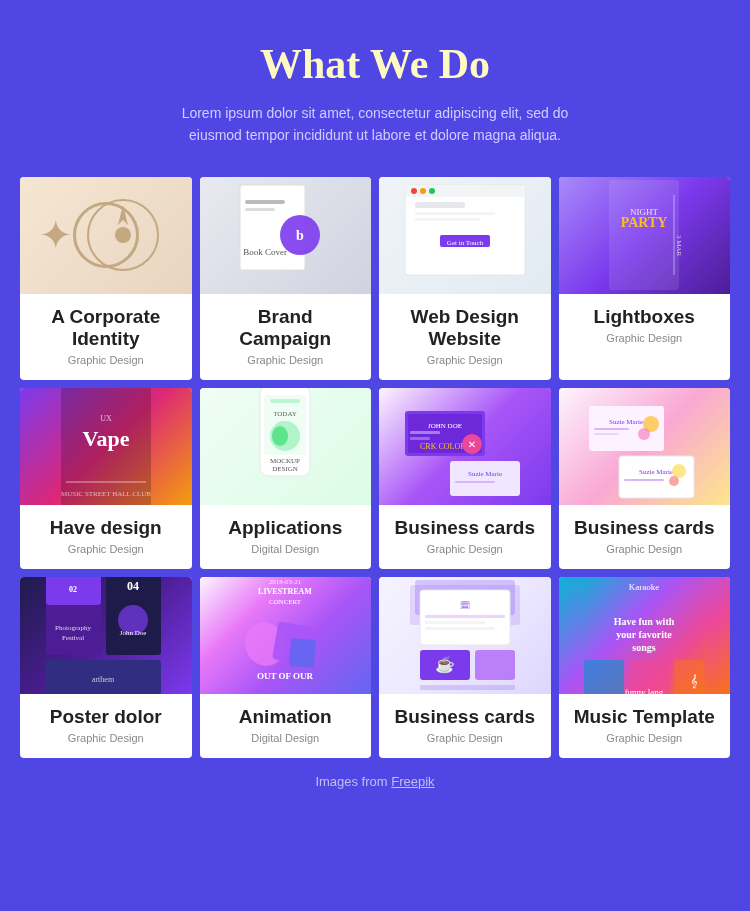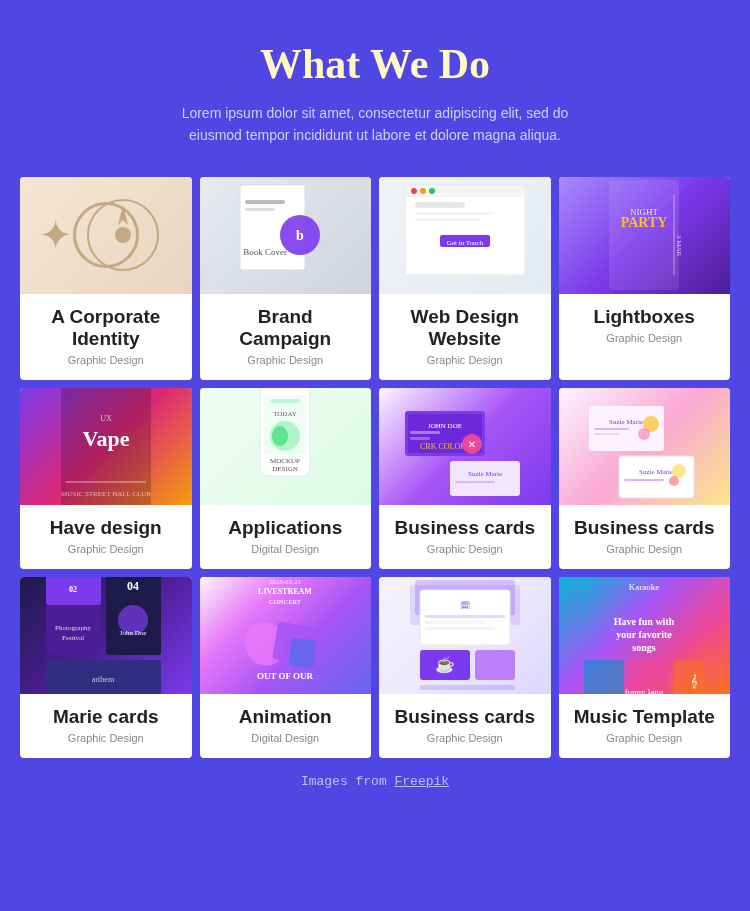--- a/index.html
+++ b/index.html
@@ -178,21 +178,21 @@
       display: flex;
       align-items: center;
       justify-content: center;
     }
 
     .footer-note {
       text-align: center;
       margin-top: 16px;
       font-size: 13px;
       color: #c0bcf5;
-      font-family: Liberation Mono, monospace;
+      font-family: Liberation Sans, sans-serif;
     }
 
     .footer-note a {
       color: #c0bcf5;
       text-decoration: underline;
     }
   </style>
 </head>
 <body>
 
@@ -369,21 +369,21 @@
           <text x="32" y="70" text-anchor="middle" fill="white" font-size="7" opacity="0.8">Festival</text>
           <rect x="65" y="5" width="55" height="80" rx="3" fill="#1e1b4b"></rect>
           <text x="92" y="20" text-anchor="middle" fill="white" font-size="12" font-weight="bold">04</text>
           <circle cx="92" cy="50" r="15" fill="#7c3aed" opacity="0.7"></circle>
           <text x="92" y="65" text-anchor="middle" fill="white" font-size="7">John Doe</text>
           <rect x="5" y="90" width="115" height="35" rx="3" fill="#312e81"></rect>
           <text x="62" y="112" text-anchor="middle" fill="white" font-size="8" opacity="0.7">arthem</text>
         </svg>
       </div>
       <div class="grid-item-info">
-        <div class="item-title">Marie cards</div>
+        <div class="item-title">Poster dolor</div>
         <div class="item-category">Graphic Design</div>
       </div>
     </div>
 
     <div class="grid-item">
       <div class="grid-item-image img-animation">
         <svg width="130" height="130" viewBox="0 0 130 130">
           <text x="65" y="20" text-anchor="middle" fill="white" font-size="7" opacity="0.8">2018-03-21</text>
           <text x="65" y="30" text-anchor="middle" fill="white" font-size="8" font-weight="bold">LIVESTREAM</text>
           <text x="65" y="40" text-anchor="middle" fill="white" font-size="7">CONCERT</text>

